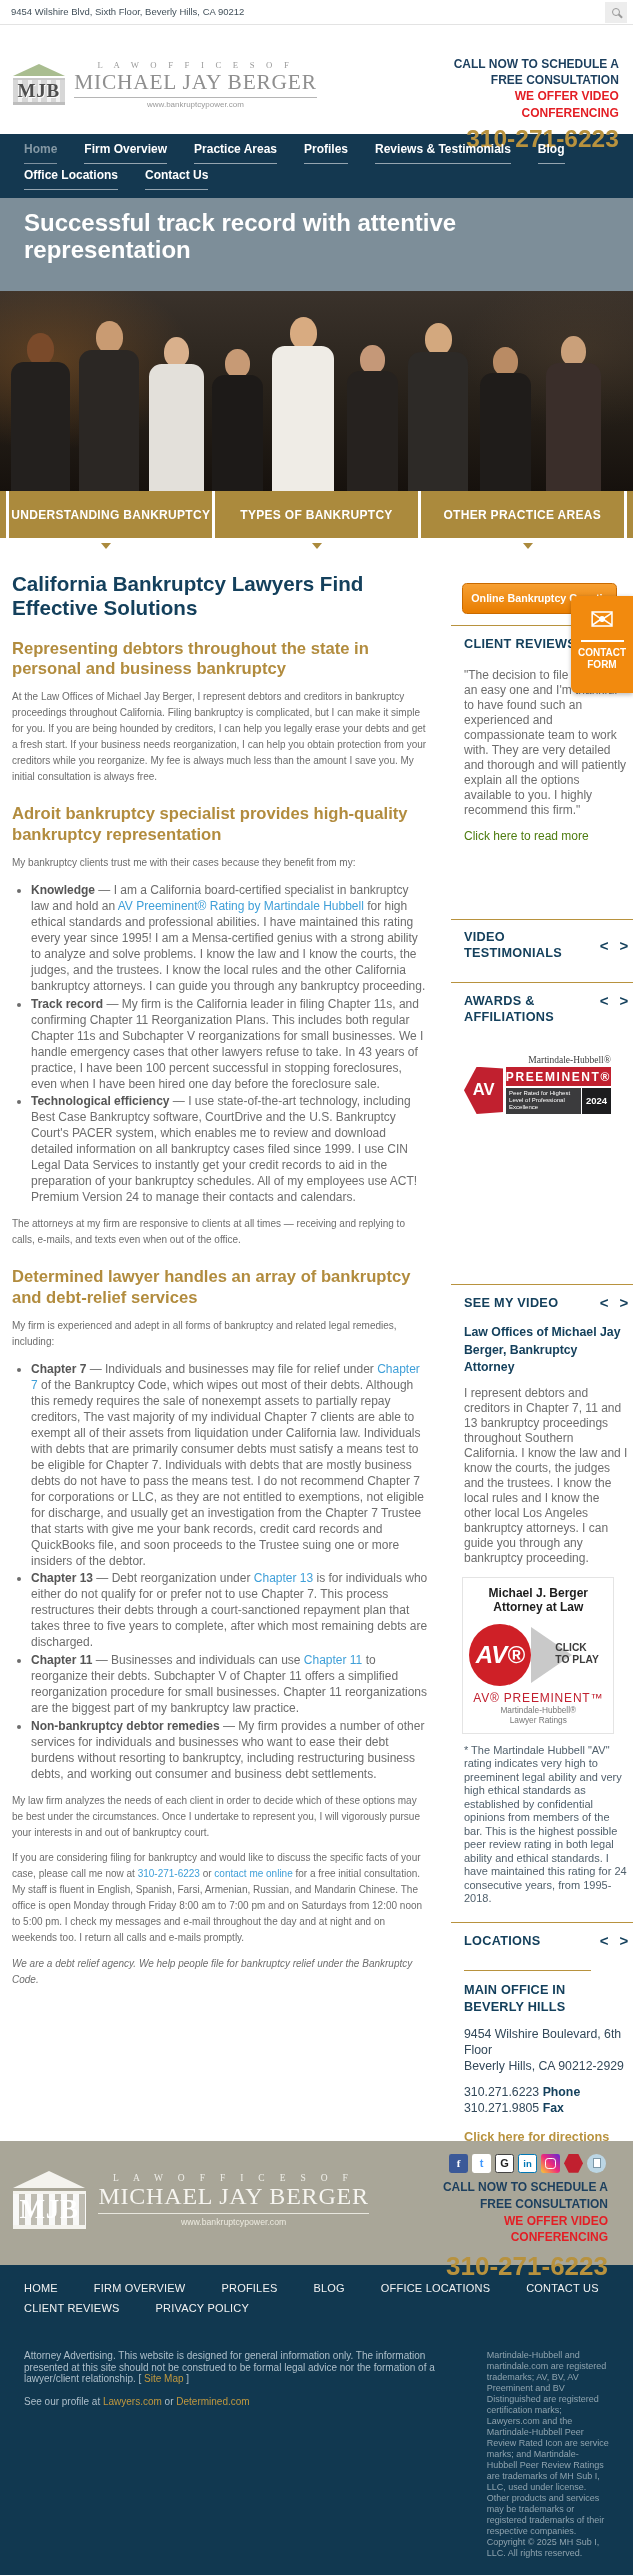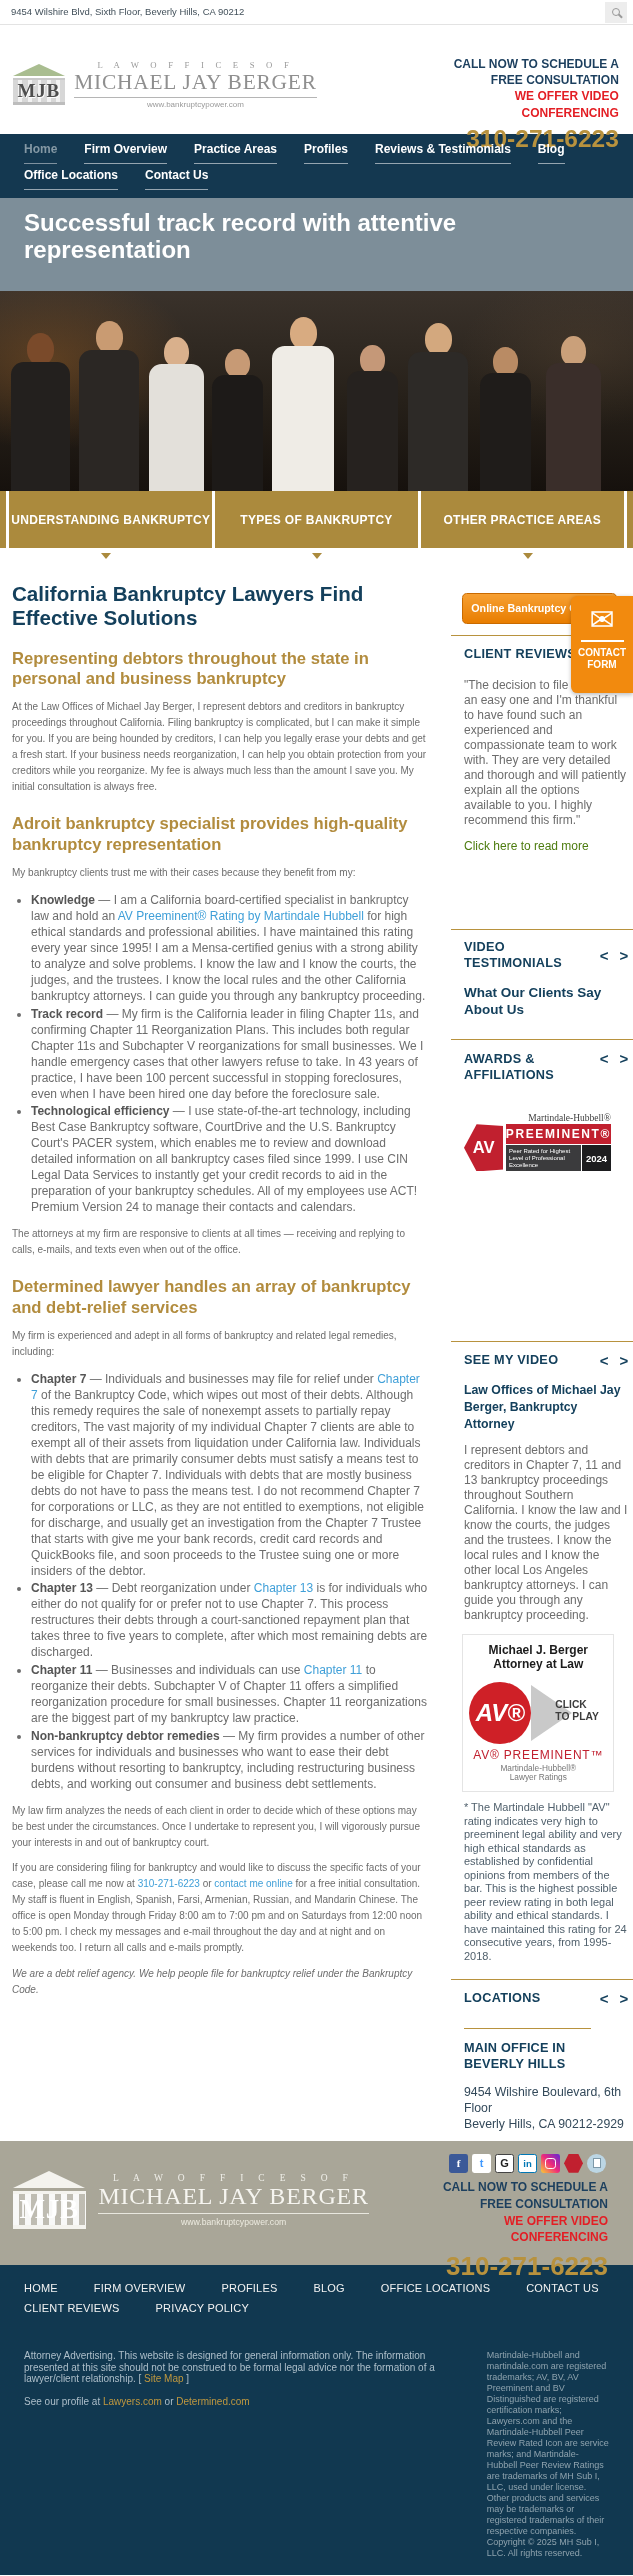--- a/index.html
+++ b/index.html
@@ -45,21 +45,21 @@
   .photo { position:relative; height:200px; background:
       radial-gradient(206px 127px at 8% 35%, rgba(150,92,35,.45), rgba(0,0,0,0) 70%),
       radial-gradient(174px 111px at 92% 30%, rgba(90,70,50,.35), rgba(0,0,0,0) 70%),
       linear-gradient(180deg,#3a322b 0%,#262019 55%,#16110d 100%);
       overflow:hidden; }
   .person { position:absolute; bottom:0; display:flex; flex-direction:column; align-items:center; }
   .head { border-radius:50% 50% 46% 46%; }
   .torso { border-radius:12.7px 12.7px 0 0; margin-top:-3.2px; }
 
   
-  .cta-row { display:flex; gap:3.2px; height:57px; margin-top:0; }
+  .cta-row { display:flex; gap:3.2px; height:47px; margin-top:0; }
   .cta-sliver { width:6.3px; background:#ab8a3d; }
   .cta-btn { flex:1; background:#ab8a3d; color:#fff; font-size:12px; font-weight:bold; letter-spacing:0.3px; display:flex; align-items:center; justify-content:center; border:none; cursor:pointer; }
   .cta-arrows { display:flex; height:12.7px; margin-top:4.7px; }
   .cta-arrows .slot { flex:1; display:flex; justify-content:center; }
   .tri-down { width:0; height:0; border-left:5.5px solid transparent; border-right:5.5px solid transparent; border-top:6.3px solid #ab8a3d; }
 
   
   .content { display:flex; padding:9.5px 0 0 12px; }
   .main { width:416px; }
   .main h1 { color:#14405c; font-size:20.6px; line-height:24px; font-weight:bold; margin:6.3px 0 3.2px; }
@@ -312,21 +312,20 @@
       <a class="read-more">Click here to read more</a>
 
       <hr class="gold-hr" style="margin-top:76px">
       <div class="side-head">
         <span class="t">VIDEO TESTIMONIALS</span>
         <span class="arr">
             <span>&lt;</span>
             <span>&gt;</span>
           </span>
       </div>
-      <div class="sub-bold">What Our Clients Say About Us</div>
 
       <hr class="gold-hr" style="margin-top:20.6px">
       <div class="side-head">
         <span class="t"></span>
 
         <span class="arr">
             <span>&lt;</span>
             <span>&gt;</span>
           </span>
       </div>

